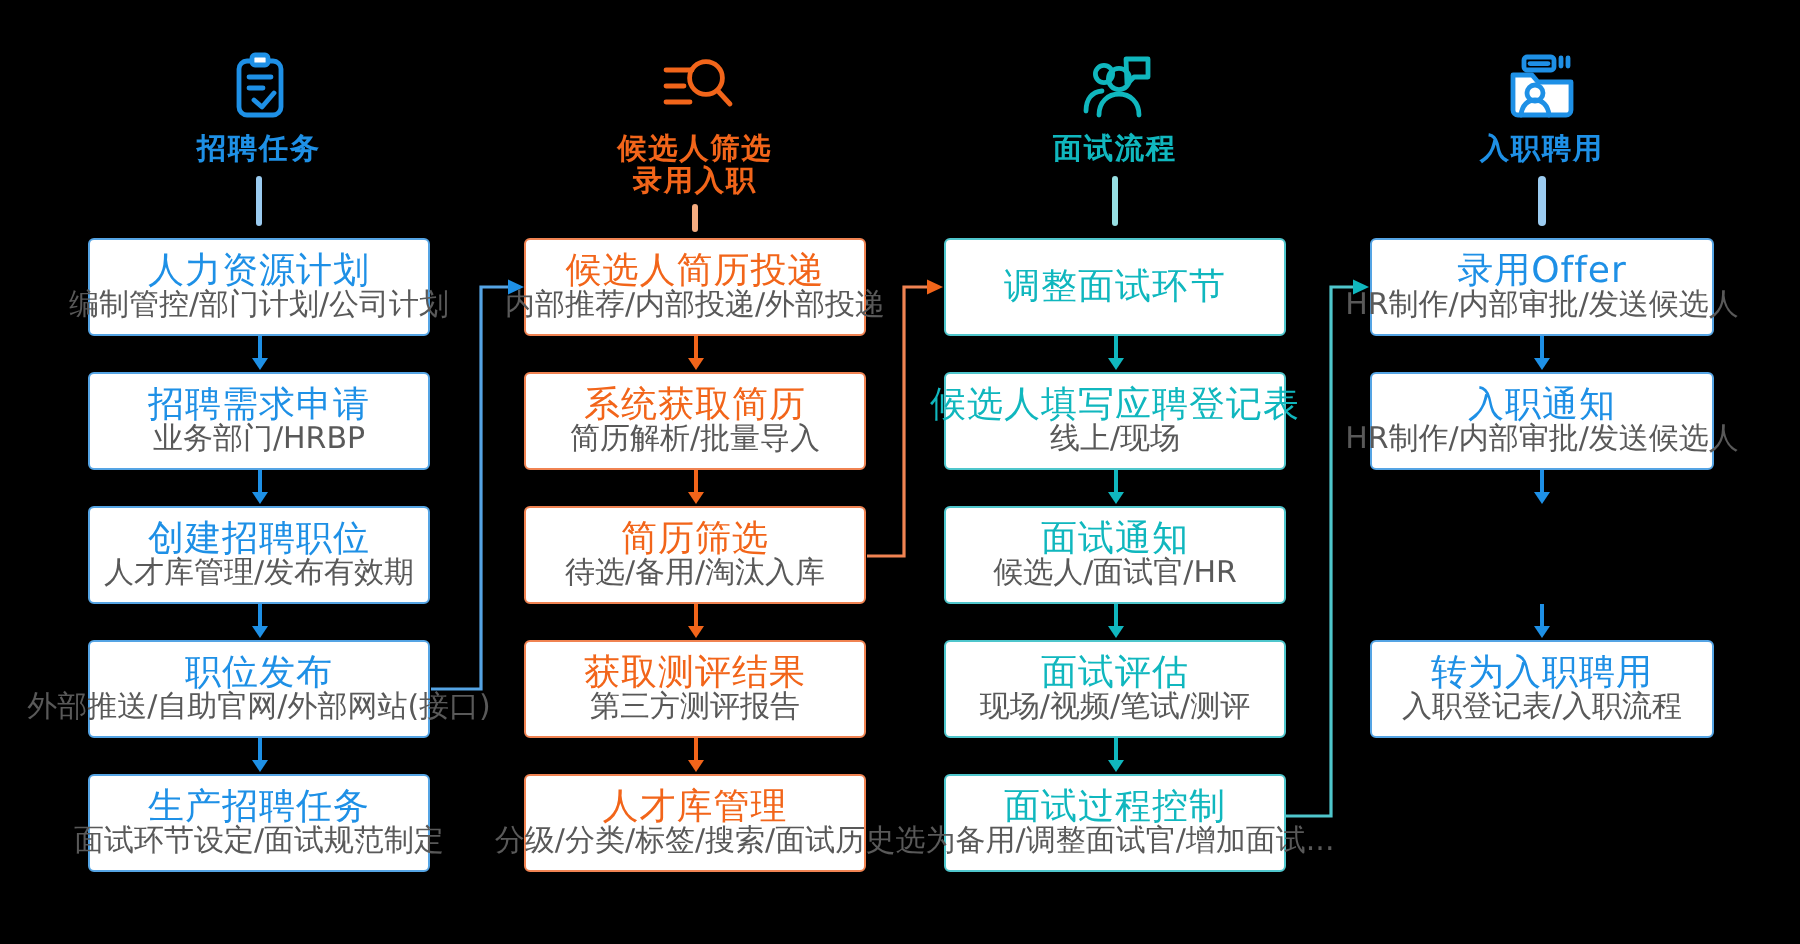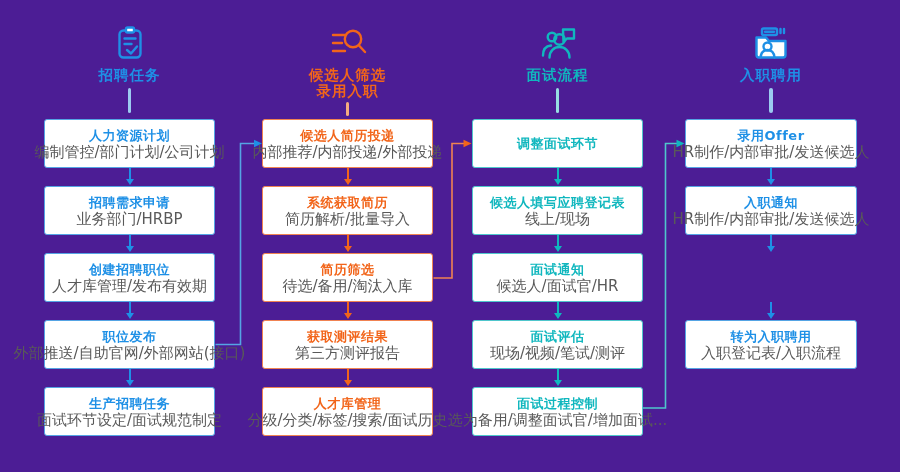--- a/index.html
+++ b/index.html
@@ -1,17 +1,17 @@
 <!DOCTYPE html>
 <html><head>
 <meta charset="utf-8">
 <style>
   html,body{margin:0;padding:0;background:#fff;}
   .stage{
-    position:relative;width:900px;height:472px;background:#4c1d95;overflow:hidden;
+    position:relative;width:900px;height:472px;background:#000000;overflow:hidden;
     font-family:"DejaVu Sans","Liberation Sans",sans-serif;
     --blue:#1E90E6;--blue_border:#55A4E4;--blue_light:#9BCBF0;
     --orange:#F2651A;--orange_border:#F0encode8352;--orange_light:#F5AC80;
     --teal:#10B7BE;--teal_border:#4FC6CC;--teal_light:#96DFE2;
     --subtitle_gray:#595959;
   }
   .connectors{position:absolute;left:0;top:0;pointer-events:none;}
   .stroke-blue{stroke:var(--blue_border);fill:none;stroke-width:1.6;}
   .fill-blue{fill:var(--blue);}
   .stroke-orange{stroke:var(--orange_border);fill:none;stroke-width:1.6;}
@@ -27,21 +27,21 @@
   .col-header.compact .stub{height:14px;margin-top:3px;}
   .col-header.t-blue{color:var(--blue);}  .col-header.t-blue .stub{background:var(--blue_light);}
   .col-header.t-orange{color:var(--orange);} .col-header.t-orange .stub{background:var(--orange_light);}
   .col-header.t-teal{color:var(--teal);}  .col-header.t-teal .stub{background:var(--teal_light);}
 
   .box{position:absolute;height:49px;border:1.5px solid;border-radius:3px;background:#fff;
        box-sizing:border-box;display:flex;flex-direction:column;align-items:center;justify-content:center;gap:3px;}
   .box.t-blue{border-color:var(--blue_border);}
   .box.t-orange{border-color:var(--orange_border);}
   .box.t-teal{border-color:var(--teal_border);}
-  .box-title{font-size:13px;font-weight:bold;letter-spacing:0.5px;line-height:14px;white-space:nowrap;}
+  .box-title{font-size:18px;font-weight:normal;letter-spacing:0.5px;line-height:14px;white-space:nowrap;}
   .box.t-blue .box-title{color:var(--blue);}
   .box.t-orange .box-title{color:var(--orange);}
   .box.t-teal .box-title{color:var(--teal);}
   .box-sub{font-size:15px;color:var(--subtitle_gray);line-height:12px;white-space:nowrap;letter-spacing:0;}
   .box-sub:empty{display:none;}
 
   .colA{left:44px;width:171px;}
   .colB{left:262px;width:171px;}
   .colC{left:472px;width:171px;}
   .colD{left:685px;width:172px;}

